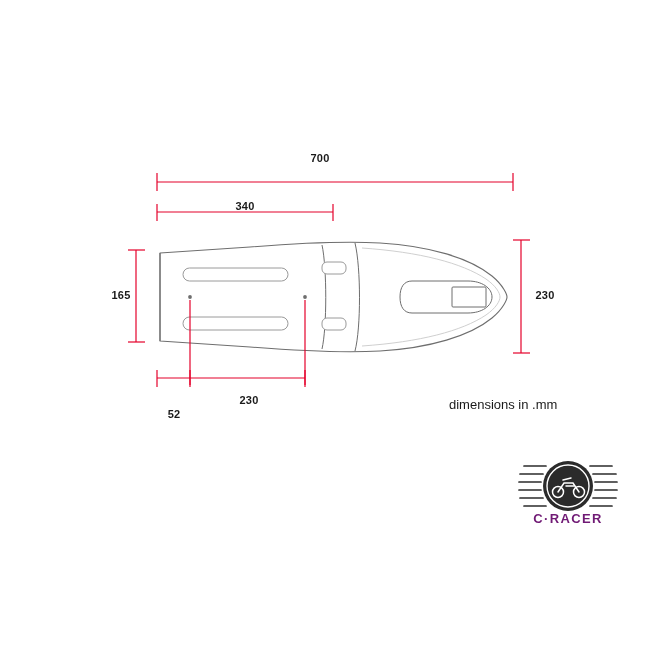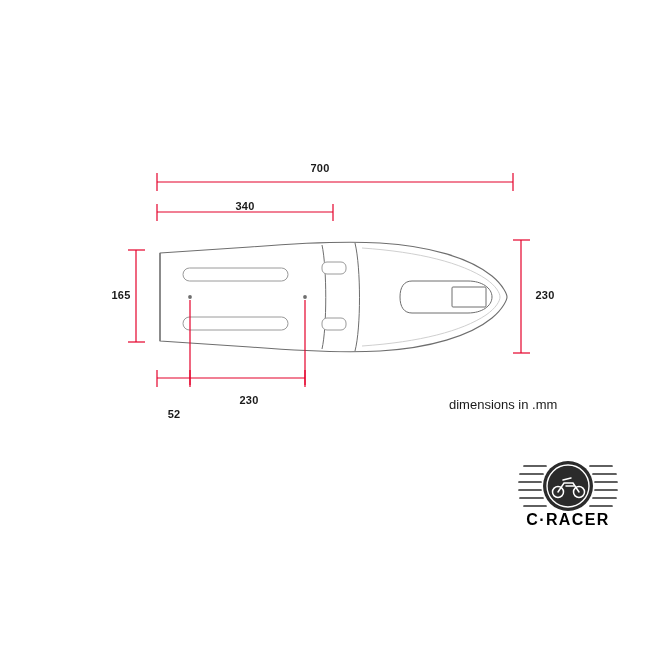--- a/index.html
+++ b/index.html
@@ -33,24 +33,24 @@
   .note-label {
     position: absolute;
     font-family: "Liberation Sans", sans-serif;
     font-size: 13px;
     color: #1a1a1a;
     white-space: nowrap;
   }
   .brand-text {
     position: absolute;
     font-family: "Liberation Sans", sans-serif;
-    font-size: 16px;
+    font-size: 13px;
     font-weight: bold;
     letter-spacing: 1.4px;
-    color: #000000;
+    color: #701a75;
     white-space: nowrap;
   }
   svg { display: block; }
 </style>
 </head>
 <body>
 
 <div id="stage">
 
   <svg width="650" height="650" viewBox="0 0 650 650">
@@ -163,21 +163,21 @@
       <g fill="none" stroke="#ffffff" stroke-width="1.5" stroke-linecap="round">
         <circle cx="558" cy="492" r="5.5"></circle>
         <circle cx="579" cy="492" r="5.5"></circle>
         <path d="M 558,492 L 564,483 L 573,483 L 579,492"></path>
         <path d="M 563,480 L 571,478"></path>
         <path d="M 566,486 L 574,486"></path>
       </g>
     </g>
   </svg>
 
-  <div class="dim-label" style="left:320px; top:162px; transform:translateX(-50%);">700</div>
+  <div class="dim-label" style="left:320px; top:152px; transform:translateX(-50%);">700</div>
 
   <div class="dim-label" style="left:245px; top:200px; transform:translateX(-50%);">340</div>
 
   <div class="dim-label" style="left:121px; top:289px; transform:translateX(-50%);">165</div>
 
   <div class="dim-label" style="left:545px; top:289px; transform:translateX(-50%);">230</div>
 
   <div class="dim-label" style="left:174px; top:408px; transform:translateX(-50%);">52</div>
 
   <div class="dim-label" style="left:249px; top:394px; transform:translateX(-50%);">230</div>

